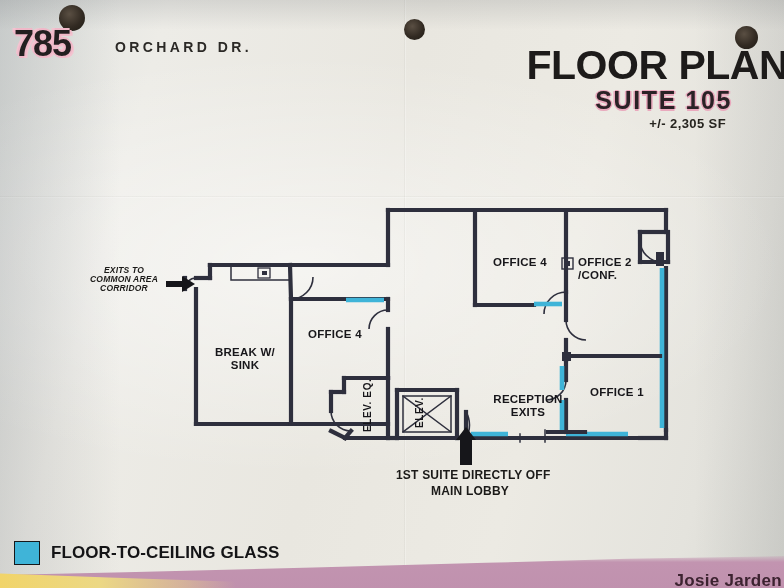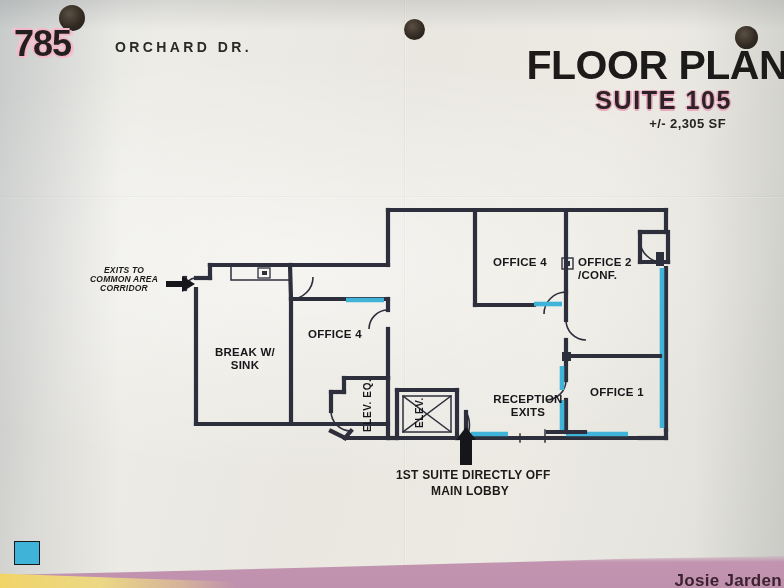--- a/index.html
+++ b/index.html
@@ -262,17 +262,18 @@
 </svg>
 
 <div class="anno up" style="left:396px;top:467px;width:148px;">1ST SUITE DIRECTLY OFF
 MAIN LOBBY</div>
 <svg class="shade" style="left:456px;top:426px;width:20px;height:40px;" viewBox="0 0 20 40">
   <path d="M4 39 L4 14 L0 14 L10 1 L20 14 L16 14 L16 39 Z" fill="#16161a"></path>
 </svg>
 
 <div id="legend">
   <div id="swatch"></div>
+  <div id="legendtext">FLOOR-TO-CEILING GLASS</div>
 </div>
 
 <div id="pinkband"></div>
 <div id="yellowband"></div>
 <div id="signature">Josie Jarden</div>
 
 </body></html>

